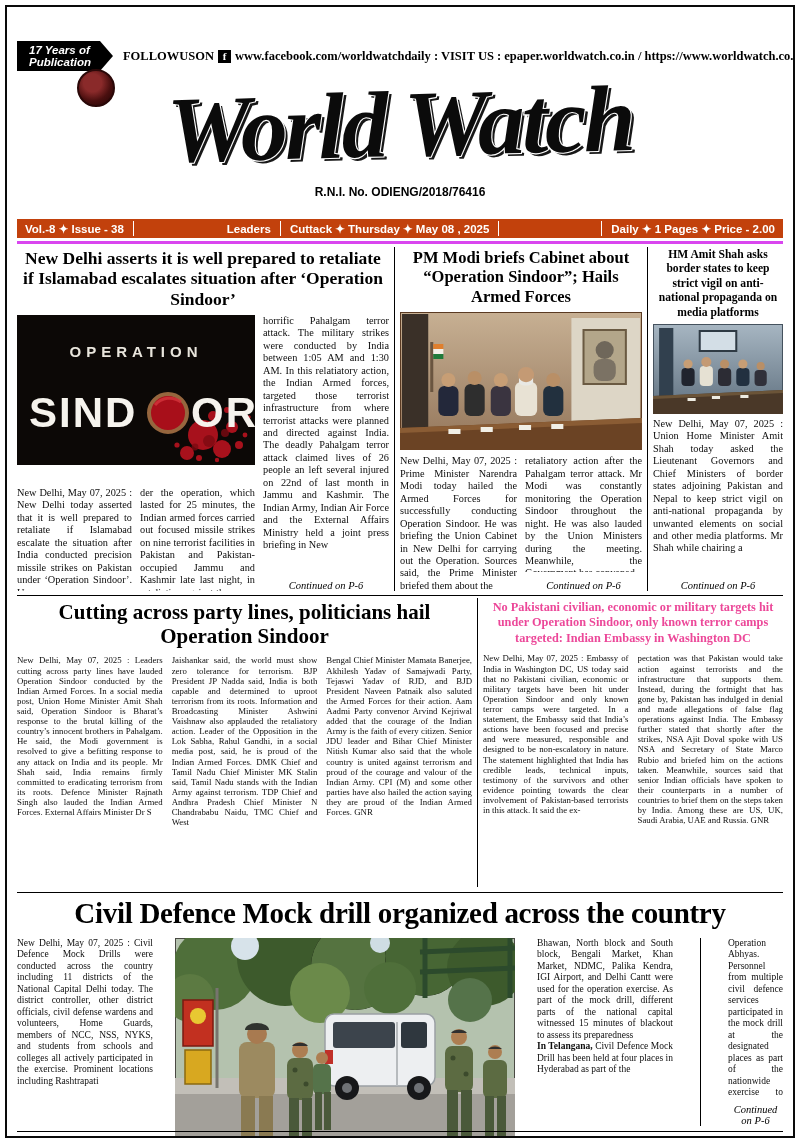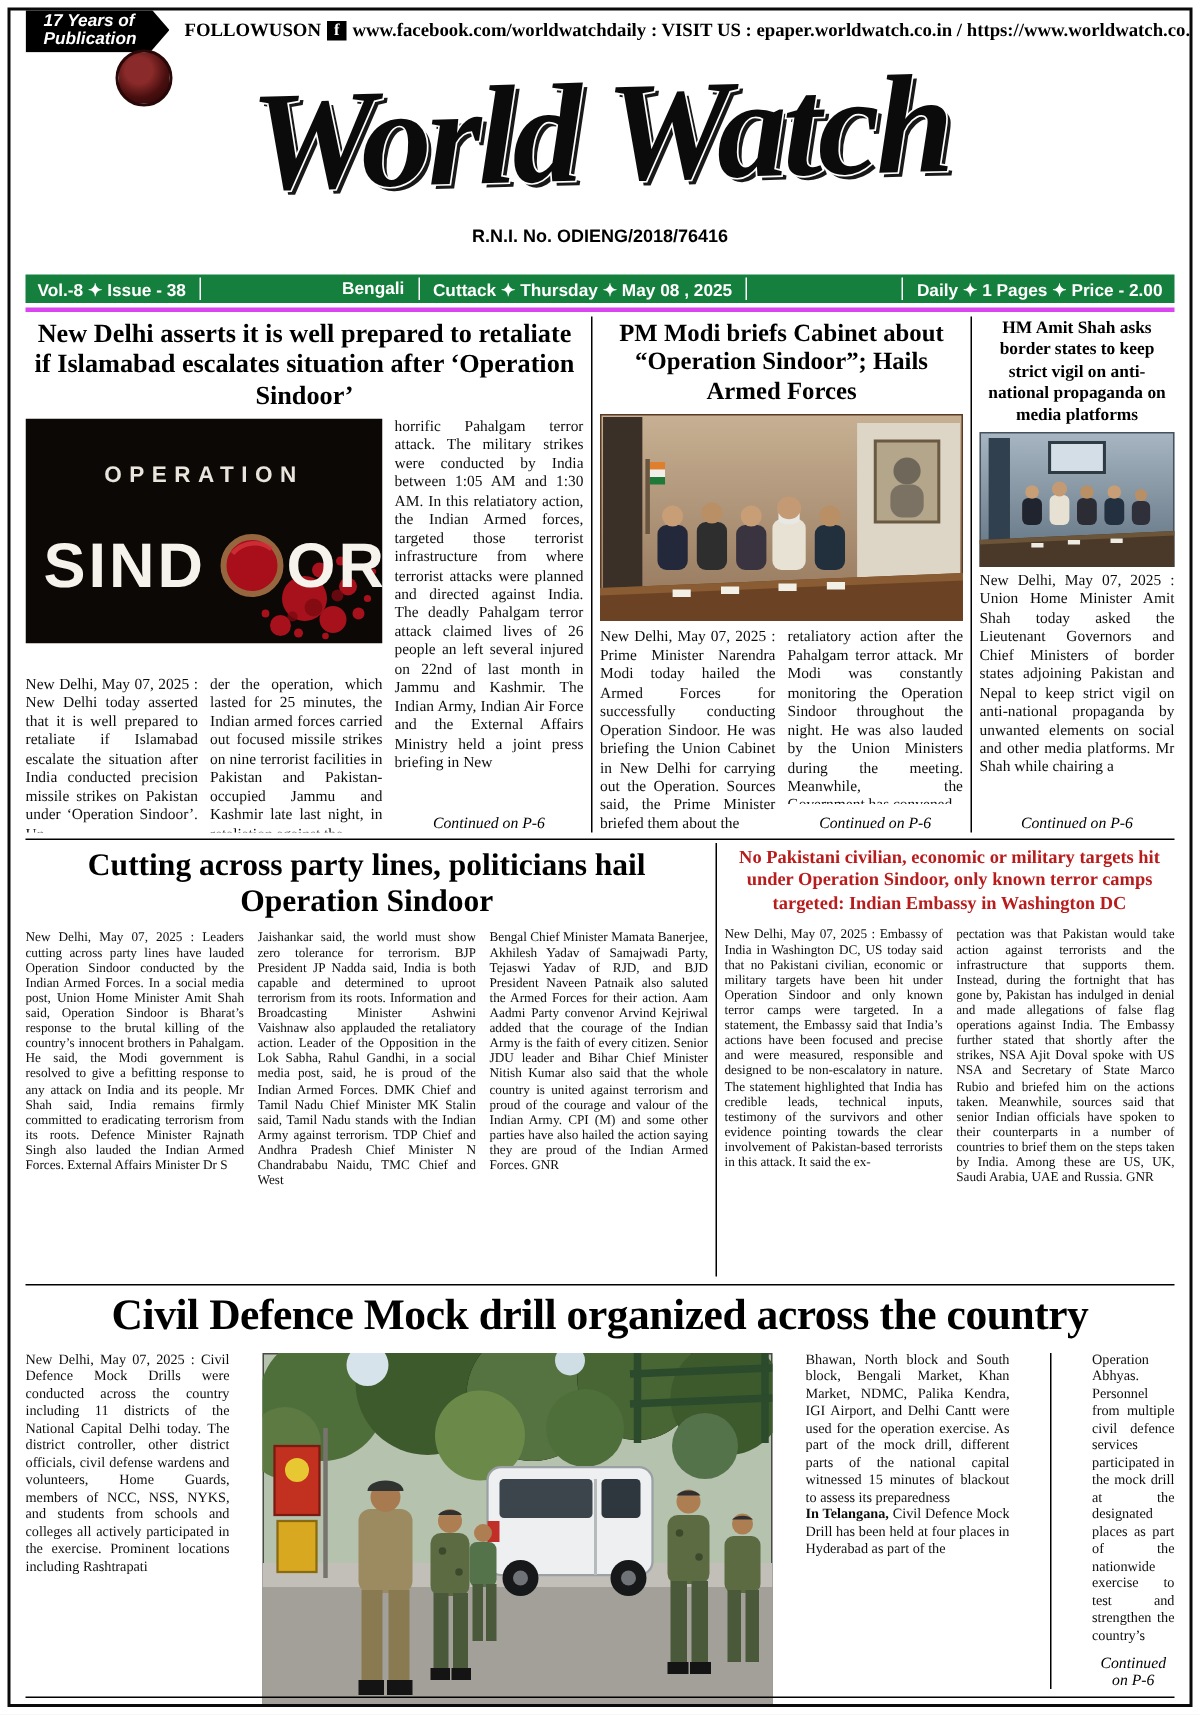--- a/index.html
+++ b/index.html
@@ -1,36 +1,36 @@
 <!DOCTYPE html>
 <html><head>
 <meta charset="utf-8">
 <style>
   html,body{margin:0;padding:0;background:#e9e9e9;}
   .sheet{width:800px;height:1143px;box-sizing:border-box;background:#fff;padding:5px;margin:0 auto;}
   .frame{border:2px solid #0a0a0a;height:100%;box-sizing:border-box;padding:2px 10px 4px;display:flex;flex-direction:column;overflow:hidden;}
 
   
-  .topbar{display:flex;align-items:center;gap:10px;height:22px;flex:0 0 auto;}
+  .topbar{display:flex;align-items:center;gap:10px;height:22px;flex:0 0 auto;margin-top:36px;}
   .ribbon{background:#000;color:#fff;font:italic 700 11.5px "Liberation Sans",sans-serif;
           padding:3px 22px 3px 12px;clip-path:polygon(0 0,calc(100% - 13px) 0,100% 50%,calc(100% - 13px) 100%,0 100%);}
   .follow-line{font:700 12.5px "Liberation Serif",serif;display:flex;align-items:center;gap:4px;white-space:nowrap;}
   .fb{display:inline-block;width:13px;height:13px;background:#000;color:#fff;text-align:center;
       font:700 11px/13px "Liberation Serif",serif;}
 
   
   .masthead{position:relative;height:148px;flex:0 0 auto;text-align:center;}
   .emblem{position:absolute;left:60px;top:2px;width:34px;height:34px;border-radius:50%;
           background:radial-gradient(circle at 40% 35%,#8a2a2a 0 30%,#4a0f0f 60%,#1d0505 100%);
           border:2px solid #2a0808;}
   .logo{width:670px;height:118px;}
   .rni{font:700 12px "Liberation Sans",sans-serif;margin-top:-4px;}
 
   
-  .infobar{display:flex;align-items:center;background:#15803d;color:#fff;
+  .infobar{display:flex;align-items:center;background:#c2410c;color:#fff;
            font:700 11.5px "Liberation Sans",sans-serif;height:19px;padding:0 8px;margin-top:4px;flex:0 0 auto;}
   .ib-sep{width:1px;align-self:stretch;background:#fff;margin:2px 9px;}
   .ib-sp{flex:1;}
   .ib-cell{white-space:nowrap;}
 
   
   .vdiv{width:1px;background:#000;margin:0 5px;flex:0 0 auto;}
   .bt{font-family:"Liberation Serif",serif;text-align:justify;color:#0d0d0d;}
   .bt1{font-size:10.3px;line-height:1.21;}
   .bt2{font-size:8.8px;line-height:1.15;}
@@ -56,21 +56,21 @@
   .headC{font:700 11.6px/1.24 "Liberation Serif",serif;text-align:center;margin:1px 0 4px;}
   .photoC{width:100%;height:90px;flex:0 0 auto;}
   .artC-body{flex:1;overflow:hidden;margin-top:4px;}
 
   
   .row2{display:flex;border-top:1px solid #000;border-bottom:1px solid #000;padding:2px 0 5px;height:298px;box-sizing:border-box;flex:0 0 auto;}
   .artD{flex:0 0 455px;display:flex;flex-direction:column;min-width:0;}
   .headD{font:700 21px/1.13 "Liberation Serif",serif;color:#000000;text-align:center;margin:3px 6px 7px;}
   .artD-cols{display:flex;gap:9px;flex:1;min-height:0;}
   .artE{flex:1;display:flex;flex-direction:column;min-width:0;}
-  .headE{font:700 12.3px/1.26 "Liberation Serif",serif;color:#b91c1c;text-align:center;margin:2px 2px 7px;}
+  .headE{font:700 12.3px/1.26 "Liberation Serif",serif;color:#ec4899;text-align:center;margin:2px 2px 7px;}
   .artE-cols{display:flex;gap:9px;flex:1;min-height:0;}
 
   
   .row3{display:flex;flex-direction:column;padding-top:2px;flex:1;min-height:0;}
   .headF{font:700 29px/1.1 "Liberation Serif",serif;text-align:center;margin:3px 0 8px;letter-spacing:-.3px;}
   .row3-body{display:flex;gap:22px;flex:1;min-height:0;}
   .r3c1{flex:0 0 136px;overflow:hidden;}
   .photoF{flex:0 0 340px;height:234px;}
   .r3c2{flex:0 0 136px;overflow:hidden;}
   .r3c3{flex:1;overflow:hidden;min-width:0;}
@@ -99,21 +99,21 @@
         <text x="335" y="89" text-anchor="middle" font-family="Liberation Serif, serif" font-size="94" font-weight="bold" font-style="italic" letter-spacing="-3" fill="#0b0b0b" stroke="#ffffff" stroke-width="2.2" paint-order="stroke">World Watch</text>
       </g>
     </svg>
     <div class="rni">R.N.I. No. ODIENG/2018/76416</div>
   </div>
 
   <div class="infobar">
     <span class="ib-cell">Vol.-8 ✦ Issue - 38</span>
     <span class="ib-sep"></span>
     <span class="ib-sp"></span>
-    <span class="ib-cell">Bengali</span>
+    <span class="ib-cell">Leaders</span>
     <span class="ib-sep"></span>
     <span class="ib-cell">Cuttack  ✦  Thursday ✦ May  08 , 2025</span>
     <span class="ib-sep"></span>
     <span class="ib-sp"></span>
     <span class="ib-sep"></span>
     <span class="ib-cell">Daily ✦ 1 Pages ✦ Price - 2.00</span>
   </div>
 
   <div class="row1">
 

